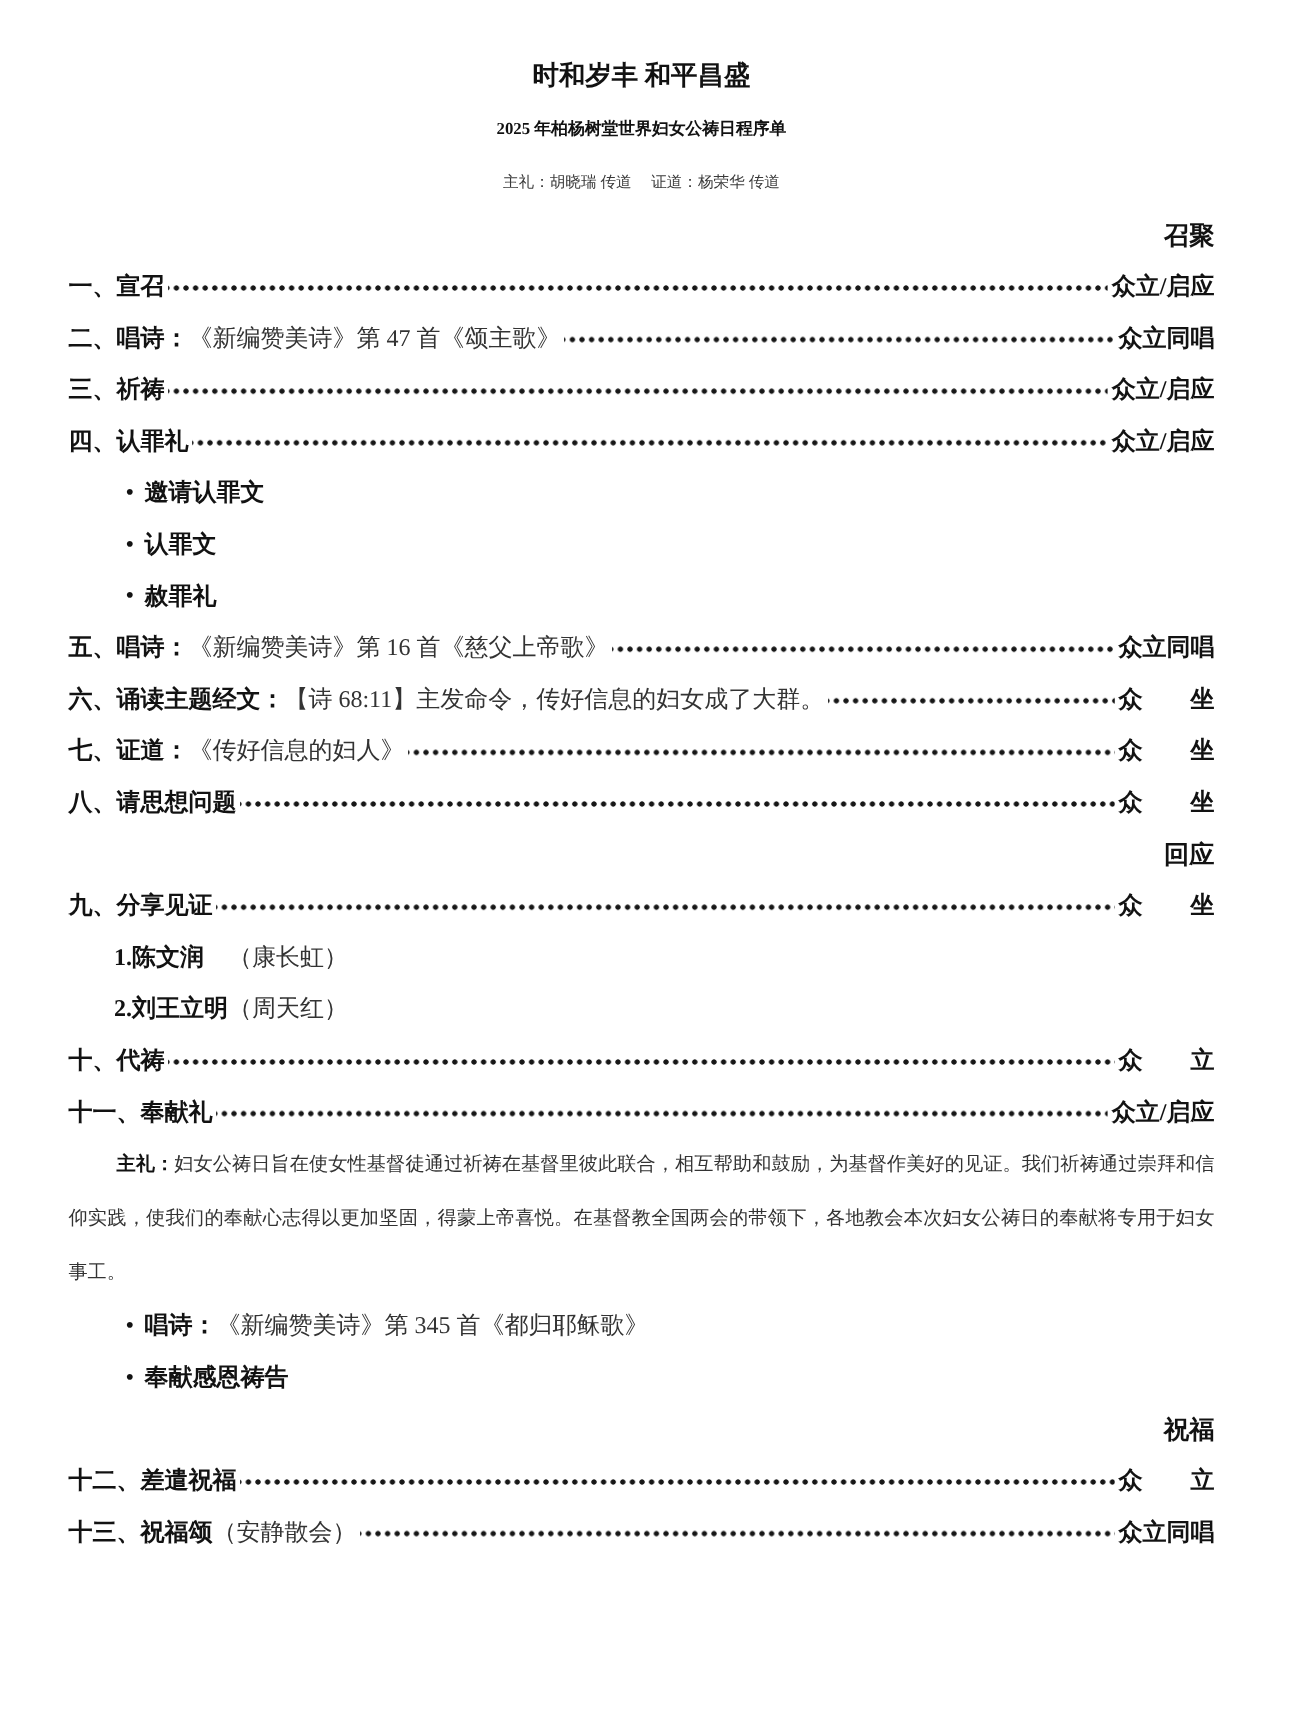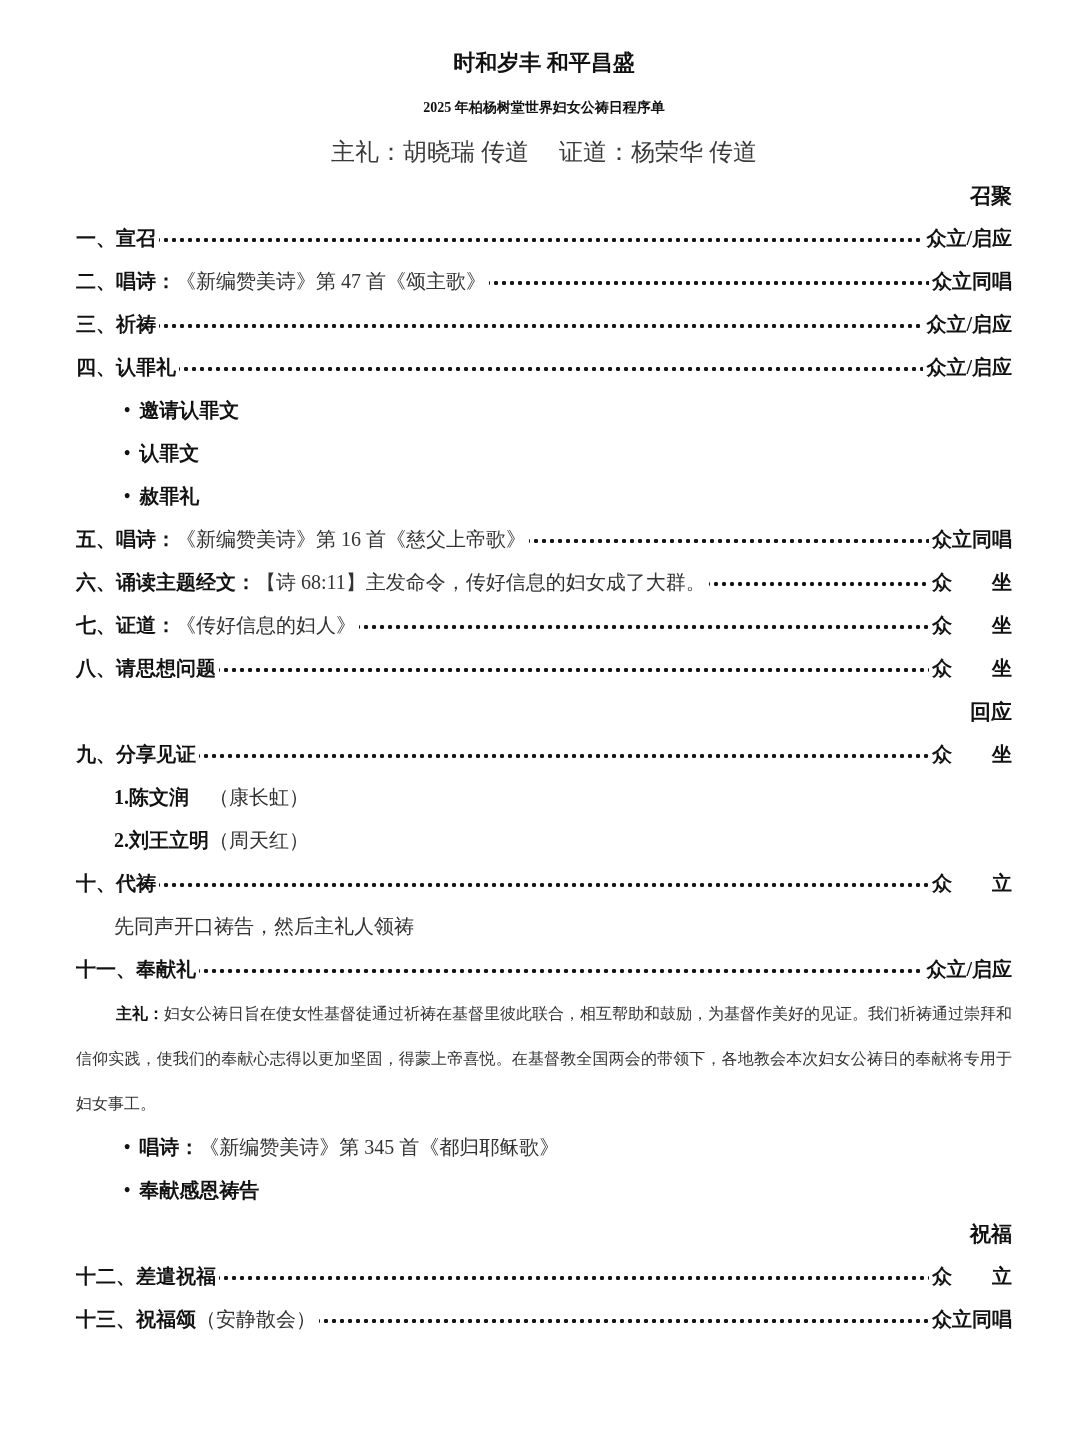--- a/index.html
+++ b/index.html
@@ -1,30 +1,30 @@
 <!DOCTYPE html>
 <html><head>
 <meta charset="utf-8">
 <style>
   html,body{margin:0;padding:0;background:#ffffff;}
   .page{
     width:1080px;height:1435px;box-sizing:border-box;
-    padding:40px 68px 0 76px;
+    padding:40px 68px 0 57px;
     background:#ffffff;overflow:hidden;
     font-family:"Liberation Serif","DejaVu Serif",serif;
     color:#2e2e2e;font-size:20px;
   }
   .b{font-weight:700;color:#121212;}
   .reg{color:#333333;}
   .t-motto{height:45px;display:flex;align-items:center;justify-content:center;
     font-weight:700;font-size:22px;color:#111;}
   .t-title{height:45px;display:flex;align-items:center;justify-content:center;
     font-weight:700;font-size:14px;color:#111;}
   .t-off{height:44px;display:flex;align-items:center;justify-content:center;
-    font-size:24px;color:#3a3a3a;}
+    font-size:13px;color:#3a3a3a;}
   .line{height:43px;display:flex;align-items:center;white-space:pre;}
   .sec{justify-content:flex-end;font-size:21px;}
   .ind{padding-left:38px;}
   .bul{padding-left:48px;}
   .bdot{margin-right:9px;font-size:18px;}
   .leader{
     flex:1;min-width:14px;align-self:stretch;margin:0 3px;
     background-image:radial-gradient(circle,#161616 1.9px,rgba(0,0,0,0) 2.5px);
     background-size:8px 10px;background-repeat:repeat-x;background-position:3px 54%;
   }
@@ -52,21 +52,20 @@
       <div class="line bul"><span class="b bdot">•</span><span class="b">赦罪礼</span></div>
       <div class="line"><span class="b">五、唱诗：</span><span class="reg">《新编赞美诗》第 16 首《慈父上帝歌》</span><span class="leader"></span><span class="b status">众立同唱</span></div>
       <div class="line"><span class="b">六、诵读主题经文：</span><span class="reg">【诗 68:11】主发命令，传好信息的妇女成了大群。</span><span class="leader"></span><span class="b status">众　　坐</span></div>
       <div class="line"><span class="b">七、证道：</span><span class="reg">《传好信息的妇人》</span><span class="leader"></span><span class="b status">众　　坐</span></div>
       <div class="line"><span class="b">八、请思想问题</span><span class="leader"></span><span class="b status">众　　坐</span></div>
       <div class="line sec"><span class="b">回应</span></div>
       <div class="line"><span class="b">九、分享见证</span><span class="leader"></span><span class="b status">众　　坐</span></div>
       <div class="line ind"><span class="b">1.陈文润</span><span class="reg">　（康长虹）</span></div>
       <div class="line ind"><span class="b">2.刘王立明</span><span class="reg">（周天红）</span></div>
       <div class="line"><span class="b">十、代祷</span><span class="leader"></span><span class="b status">众　　立</span></div>
-      <div class="line ind"><span class="reg">先同声开口祷告，然后主礼人领祷</span></div>
       <div class="line"><span class="b">十一、奉献礼</span><span class="leader"></span><span class="b status">众立/启应</span></div>
       <p class="para"><span class="b">主礼：</span><span class="reg">妇女公祷日旨在使女性基督徒通过祈祷在基督里彼此联合，相互帮助和鼓励，为基督作美好的见证。我们祈祷通过崇拜和信仰实践，使我们的奉献心志得以更加坚固，得蒙上帝喜悦。在基督教全国两会的带领下，各地教会本次妇女公祷日的奉献将专用于妇女事工。</span></p>
       <div class="line bul"><span class="b bdot">•</span><span class="b">唱诗：</span><span class="reg">《新编赞美诗》第 345 首《都归耶稣歌》</span></div>
       <div class="line bul"><span class="b bdot">•</span><span class="b">奉献感恩祷告</span></div>
       <div class="line sec"><span class="b">祝福</span></div>
       <div class="line"><span class="b">十二、差遣祝福</span><span class="leader"></span><span class="b status">众　　立</span></div>
       <div class="line"><span class="b">十三、祝福颂</span><span class="reg">（安静散会）</span><span class="leader"></span><span class="b status">众立同唱</span></div>
     </div>
 </div>
 

